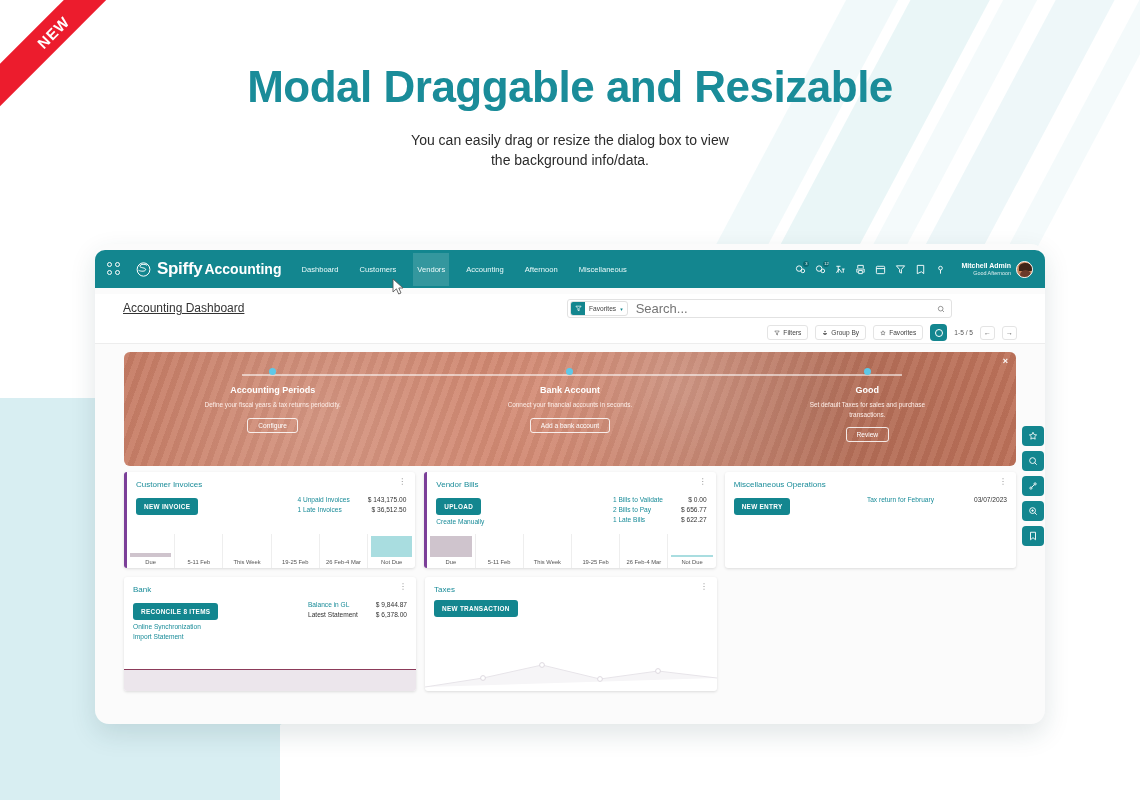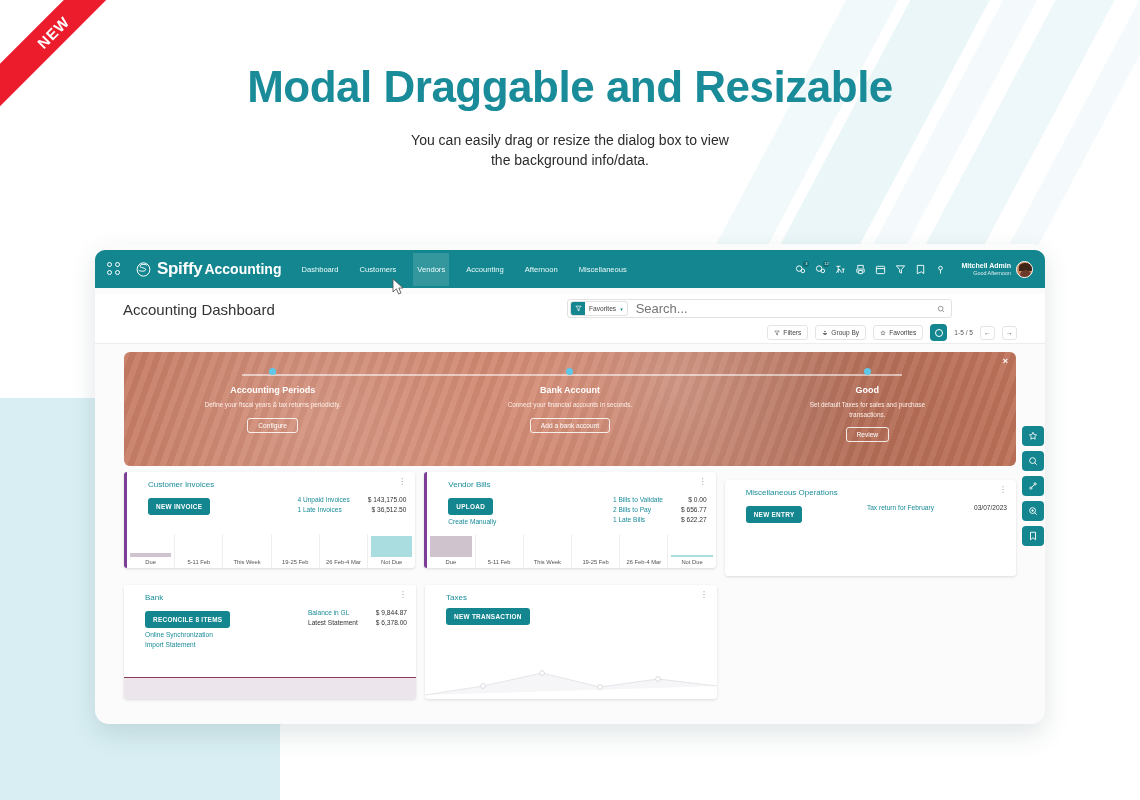--- a/index.html
+++ b/index.html
@@ -85,21 +85,21 @@
   .avatar { width:17px; height:17px; border-radius:50%; background:#c8835a;
             border:1.5px solid #fff; overflow:hidden; position:relative; }
   .avatar::after{ content:""; position:absolute; left:3px; top:8px; width:11px; height:11px; border-radius:50% 50% 0 0; background:#6b3a2a; }
   .avatar::before{ content:""; position:absolute; left:2px; top:1px; width:13px; height:8px; border-radius:50% 50% 0 0; background:#3f2418; }
 
   
   .cursor { position:absolute; left:392px; top:278px; z-index:30; }
 
   
   .cpanel { position:absolute; left:0; top:50px; width:950px; height:50px; background:#fff; border-bottom:1px solid #ededed;}
-  .bc-title { position:absolute; left:28px; top:7px; font-size:15px; color:#333; }
+  .bc-title { position:absolute; left:28px; top:7px; font-size:12px; color:#333;text-decoration:underline; }
   .searchbar { position:absolute; left:472px; top:5px; width:385px; height:19px;
                border:1px solid #e2e2e2; border-radius:3px; background:#fff; display:flex; align-items:center; }
   .facet { display:flex; align-items:center; height:15px; margin-left:2px; border:1px solid #e0e0e0; border-radius:3px; overflow:hidden; background:#fff;}
   .facet-ico { width:14px; height:15px; background:#13868f; display:flex; align-items:center; justify-content:center;}
   .facet-ico svg{ width:7px; height:7px;}
   .facet-label { font-size:6.6px; color:#444; padding:0 4px; }
   .facet-caret { font-size:5px; color:#13868f; padding-right:4px; }
   .search-input { flex:1; border:0; outline:0; font-size:13px; color:#9a9a9a; padding-left:8px; font-family:"Liberation Sans", sans-serif; background:transparent;}
   .search-go { width:20px; display:flex; align-items:center; justify-content:center; }
   .search-go svg { width:8px; height:8px; }
@@ -133,21 +133,21 @@
   .ob-step { flex:1; display:flex; flex-direction:column; align-items:center; padding-top:16px; position:relative; }
   .ob-dot { width:7px; height:7px; border-radius:50%; background:#5ec8e8; margin-bottom:10px; }
   .ob-title { font-size:9px; font-weight:bold; color:#fff; margin-bottom:5px; }
   .ob-desc { font-size:6.4px; color:#fdeee8; text-align:center; line-height:1.5; width:140px; }
   .ob-btn { margin-top:8px; border:1px solid rgba(255,255,255,.85); border-radius:3px;
             padding:3px 10px; font-size:6.6px; color:#fff; background:transparent; }
 
   
   .cards { position:absolute; left:29px; top:228px; width:892px; }
   .row { display:flex; gap:9px; margin-bottom:9px; }
-  .card { background:#fff; border-radius:3px; box-shadow:0 1px 3px rgba(0,0,0,.13); position:relative; overflow:hidden;padding-left:12px; }
+  .card { background:#fff; border-radius:3px; box-shadow:0 1px 3px rgba(0,0,0,.13); position:relative; overflow:hidden; }
   .card.accent { border-left:3px solid #7b3f98; }
   .card-head { display:flex; align-items:flex-start; justify-content:space-between; padding:8px 9px 0 9px; }
   .card-title { font-size:8px; color:#1a8c99; }
   .kebab { font-size:8px; color:#8b8b8b; line-height:.6; letter-spacing:0; }
   .card-body { display:flex; padding:6px 9px 0 9px; }
   .btn-main { background:#13868f; color:#fff; font-size:6.4px; font-weight:bold; letter-spacing:.3px;
               border-radius:3px; padding:5px 8px; display:inline-block; white-space:nowrap; }
   .link { color:#1a8c99; font-size:6.6px; display:block; margin-top:3px; }
   .stats { margin-left:auto; display:flex; gap:18px; }
   .stat-labels span, .stat-vals span { display:block; font-size:6.6px; line-height:1.55; }
@@ -454,21 +454,21 @@
                 <div class="bar" style="height:0;"></div>
                 <div class="bar-lab">26 Feb-4 Mar</div>
               </div>
             <div class="bar-col">
                 <div class="bar" style="height:1.6px;background:#a9dde0;"></div>
                 <div class="bar-lab">Not Due</div>
               </div>
           </div>
         </div>
 
-        <div class="card" style="width:292px;height:96px;margin-top:8px;">
+        <div class="card" style="width:292px;height:96px;">
           <div class="card-head">
             <div class="card-title">Miscellaneous Operations</div>
             <div class="kebab">⋮</div>
           </div>
           <div class="card-body">
             <div>
               <div class="btn-main">NEW ENTRY</div>
             </div>
             <div class="stats" style="gap:40px;">
               <div class="stat-labels">

